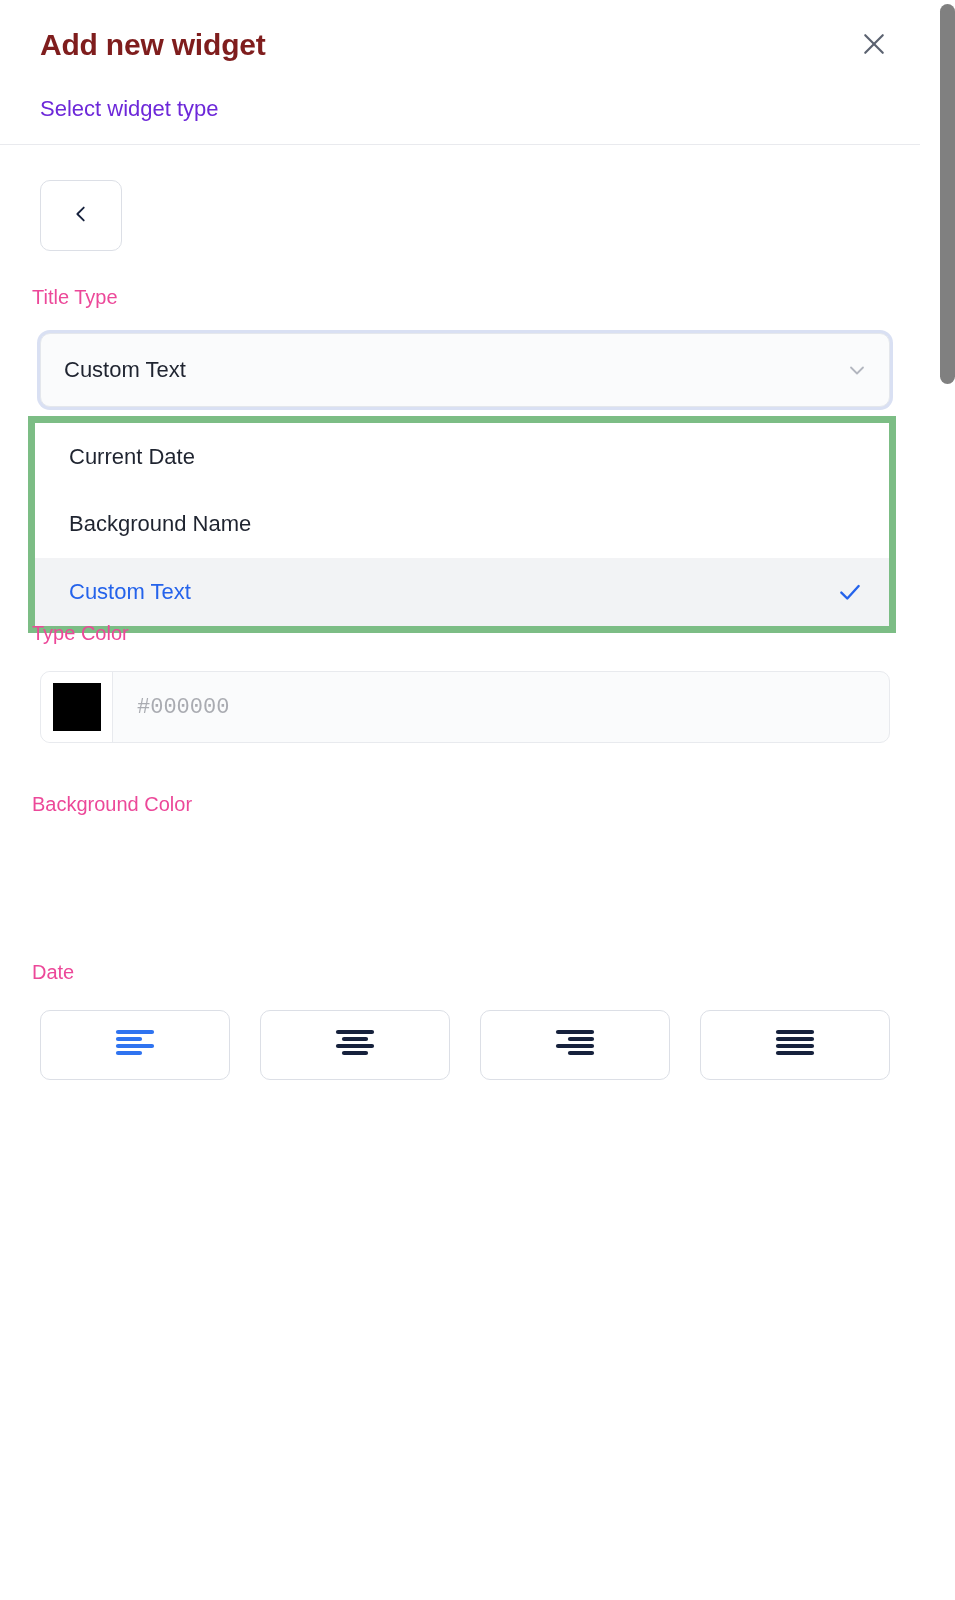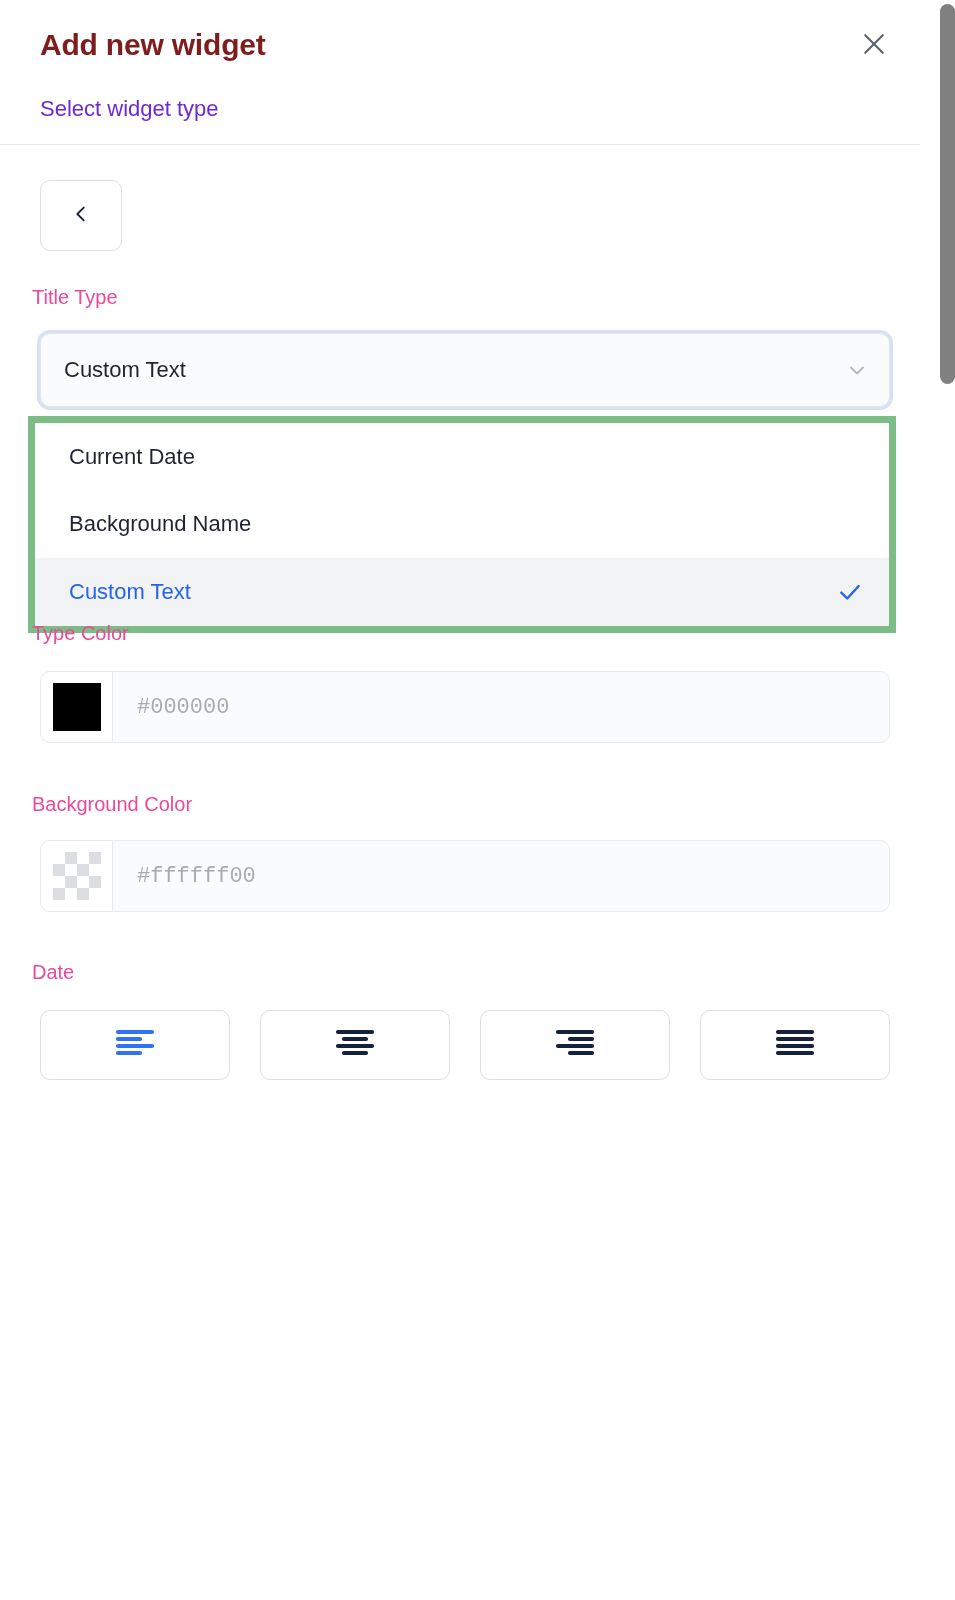--- a/index.html
+++ b/index.html
@@ -277,26 +277,20 @@
 
   <div class="field-label" id="label-text-color">Type Color</div>
   <div class="color-row" id="row-text-color">
     <div class="swatch-wrap">
       <div class="swatch swatch-solid"></div>
     </div>
     <input class="color-input" type="text" placeholder="#000000" style="">
   </div>
 
   <div class="field-label" id="label-bg-color">Background Color</div>
-  <div class="color-row" id="row-bg-color">
-    <div class="swatch-wrap">
-      <div class="swatch swatch-checker"></div>
-    </div>
-    <input class="color-input" type="text" placeholder="#ffffff00" style="">
-  </div>
 
   <div class="field-label" id="label-align">Date</div>
   <div class="align-row">
 
     <div class="align-btn">
       <span class="align-icon">
         <svg width="50" height="34" viewBox="0 0 50 34" fill="none" stroke="#2f73f0" stroke-width="4.2" stroke-linecap="round">
           <line x1="8" y1="6" x2="42" y2="6"></line>
           <line x1="8" y1="13" x2="30" y2="13"></line>
           <line x1="8" y1="20" x2="42" y2="20"></line>

